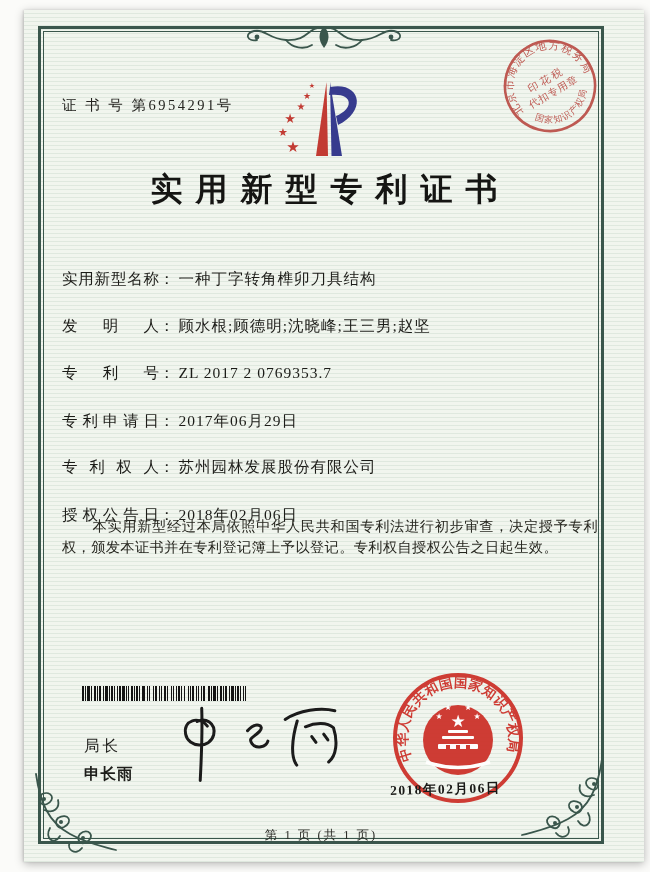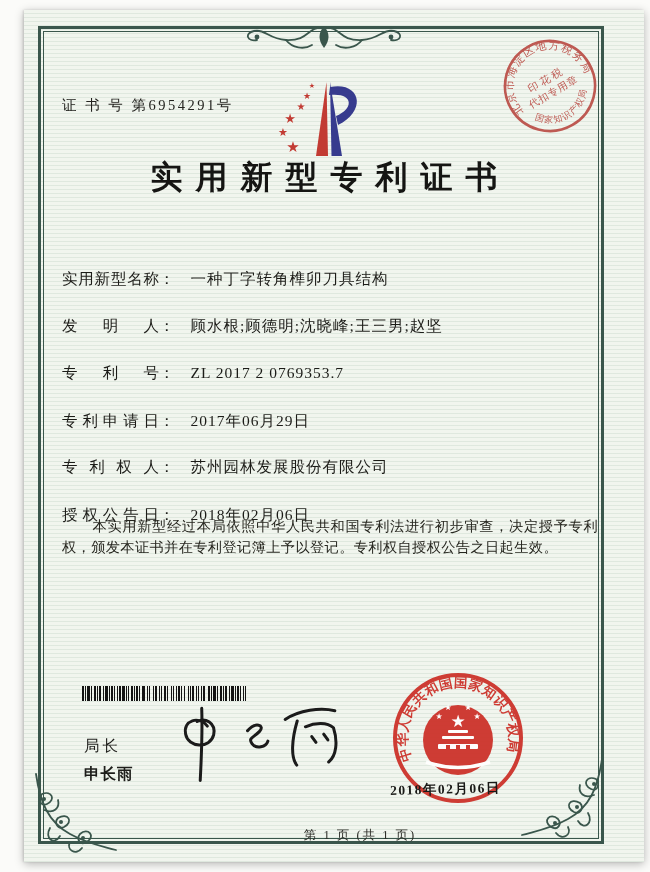--- a/index.html
+++ b/index.html
@@ -26,29 +26,29 @@
   .orn-top { left:190px; top:12px; }
   .orn-bl  { left:6px;  top:756px; }
   .orn-br  { left:496px; top:738px; transform:scaleX(-1); }
 
   .cert-no {
     position:absolute; left:38px; top:86px;
     font-size:14.5px; letter-spacing:2.5px; color:#23231f; white-space:nowrap;
   }
   .logo { position:absolute; left:246px; top:58px; }
   .title {
-    position:absolute; left:14px; top:146px; width:572px;
+    position:absolute; left:14px; top:158px; width:572px;
     text-align:center; font-size:32px; font-weight:bold; color:#151513;
     letter-spacing:13px; text-indent:13px; white-space:nowrap;
   }
   .fields { position:absolute; left:38px; top:246px; width:540px; }
   .field { position:absolute; left:0; white-space:nowrap; font-size:15.5px; color:#1c1c18; }
   .flabel { display:inline-block; width:97px; text-align-last:justify; vertical-align:bottom;margin-top:13px; }
   .fcolon::before { content:"："; }
-  .fvalue { margin-left:16px; letter-spacing:1px; }
+  .fvalue { margin-left:4px; letter-spacing:1px; }
   .body-text {
     position:absolute; left:38px; top:506px; width:536px;
     font-size:14.2px; line-height:20.6px; color:#26261f;
     text-align:justify; letter-spacing:0.4px;
   }
   .body-text p { text-indent:2.15em; }
   .barcode { position:absolute; left:58px; top:676px; }
   .signer-title {
     position:absolute; left:60px; top:726px; font-size:15.5px; font-weight:400;
     color:#1d1d1a; letter-spacing:3px; font-family:"Liberation Sans",sans-serif;
@@ -60,21 +60,21 @@
   .signature { position:absolute; left:146px; top:690px; transform:rotate(-2deg); }
   .tax-stamp { position:absolute; left:470px; top:20px; transform:rotate(-30deg); opacity:0.88; }
   .office-seal { position:absolute; left:352px; top:648px; opacity:0.93; }
   .seal-date {
     position:absolute; left:366px; top:770px; width:150px;
     font-size:13.5px; font-weight:bold; color:#191917; letter-spacing:1.5px;
     transform:rotate(-1.5deg); white-space:nowrap;
   }
   .footer {
     position:absolute; left:14px; top:817px; width:566px; text-align:center;
-    font-size:12.5px; color:#2a2a25; letter-spacing:2px;margin-left:39px;
+    font-size:12.5px; color:#2a2a25; letter-spacing:2px;
   }
   svg text { font-family:"Liberation Serif","DejaVu Serif",serif; }
 </style>
 </head>
 <body>
 
 <div class="paper">
 
   <div class="frame">
     <div class="frame-inner"></div>

